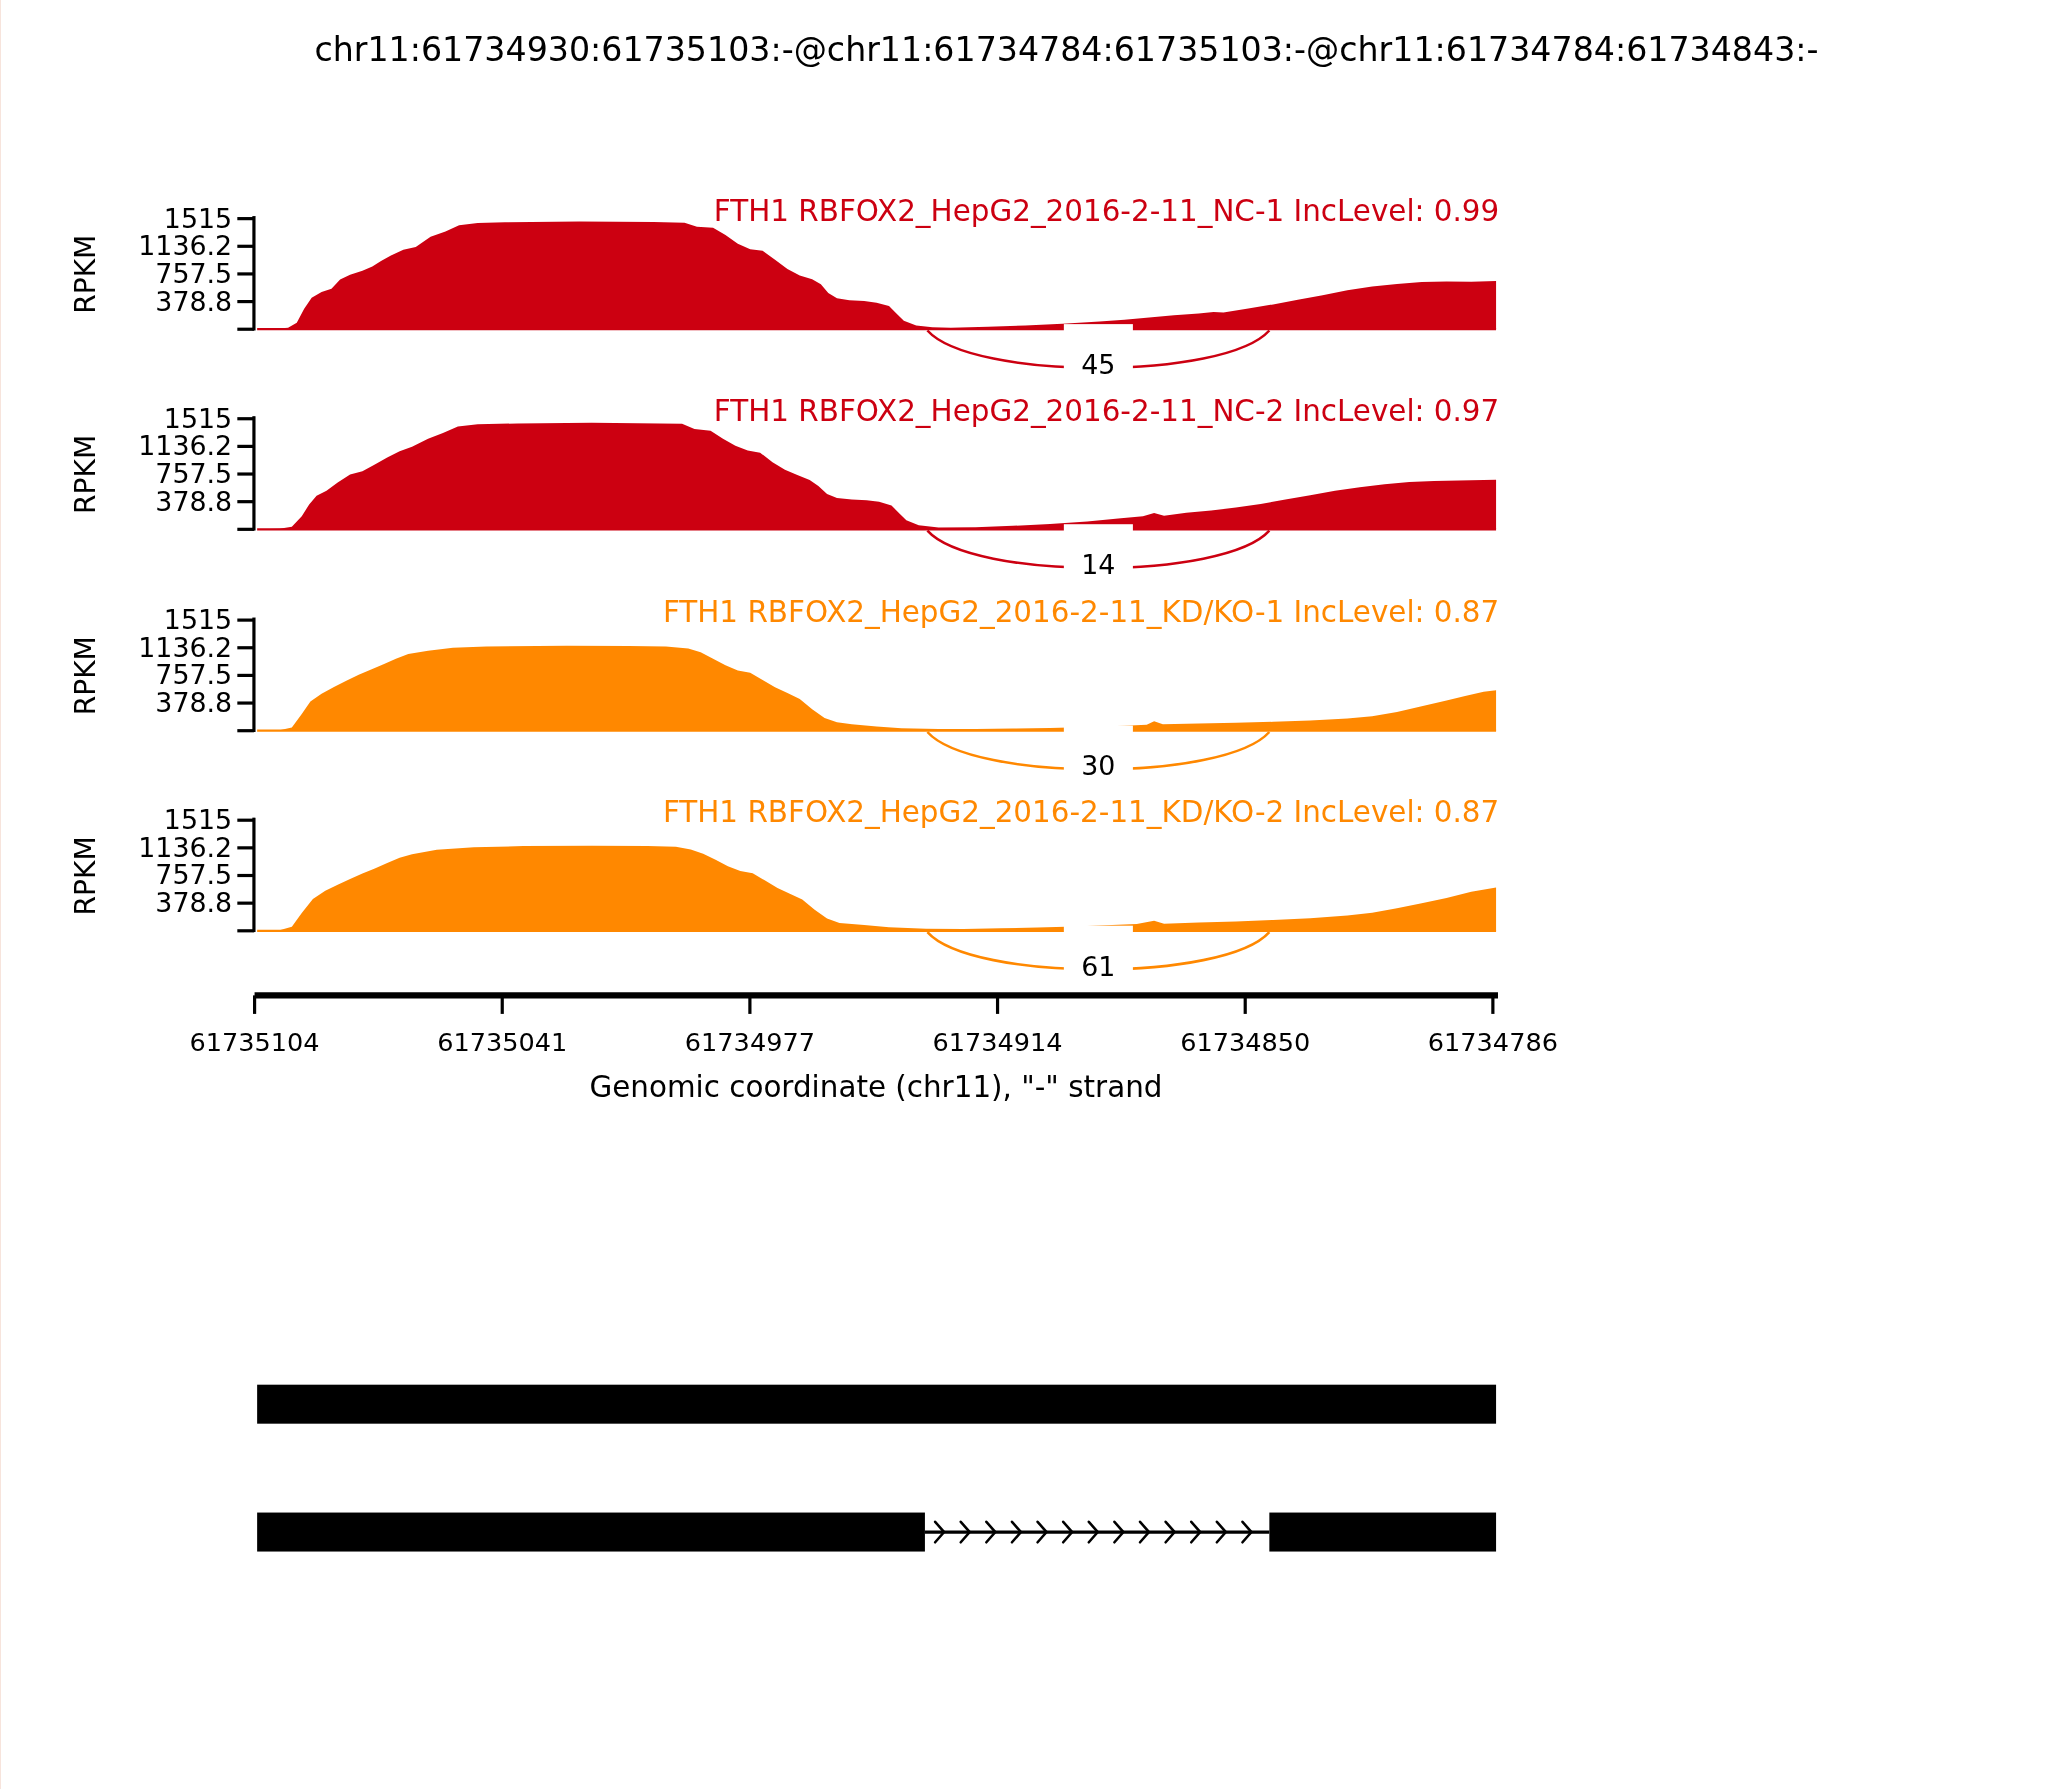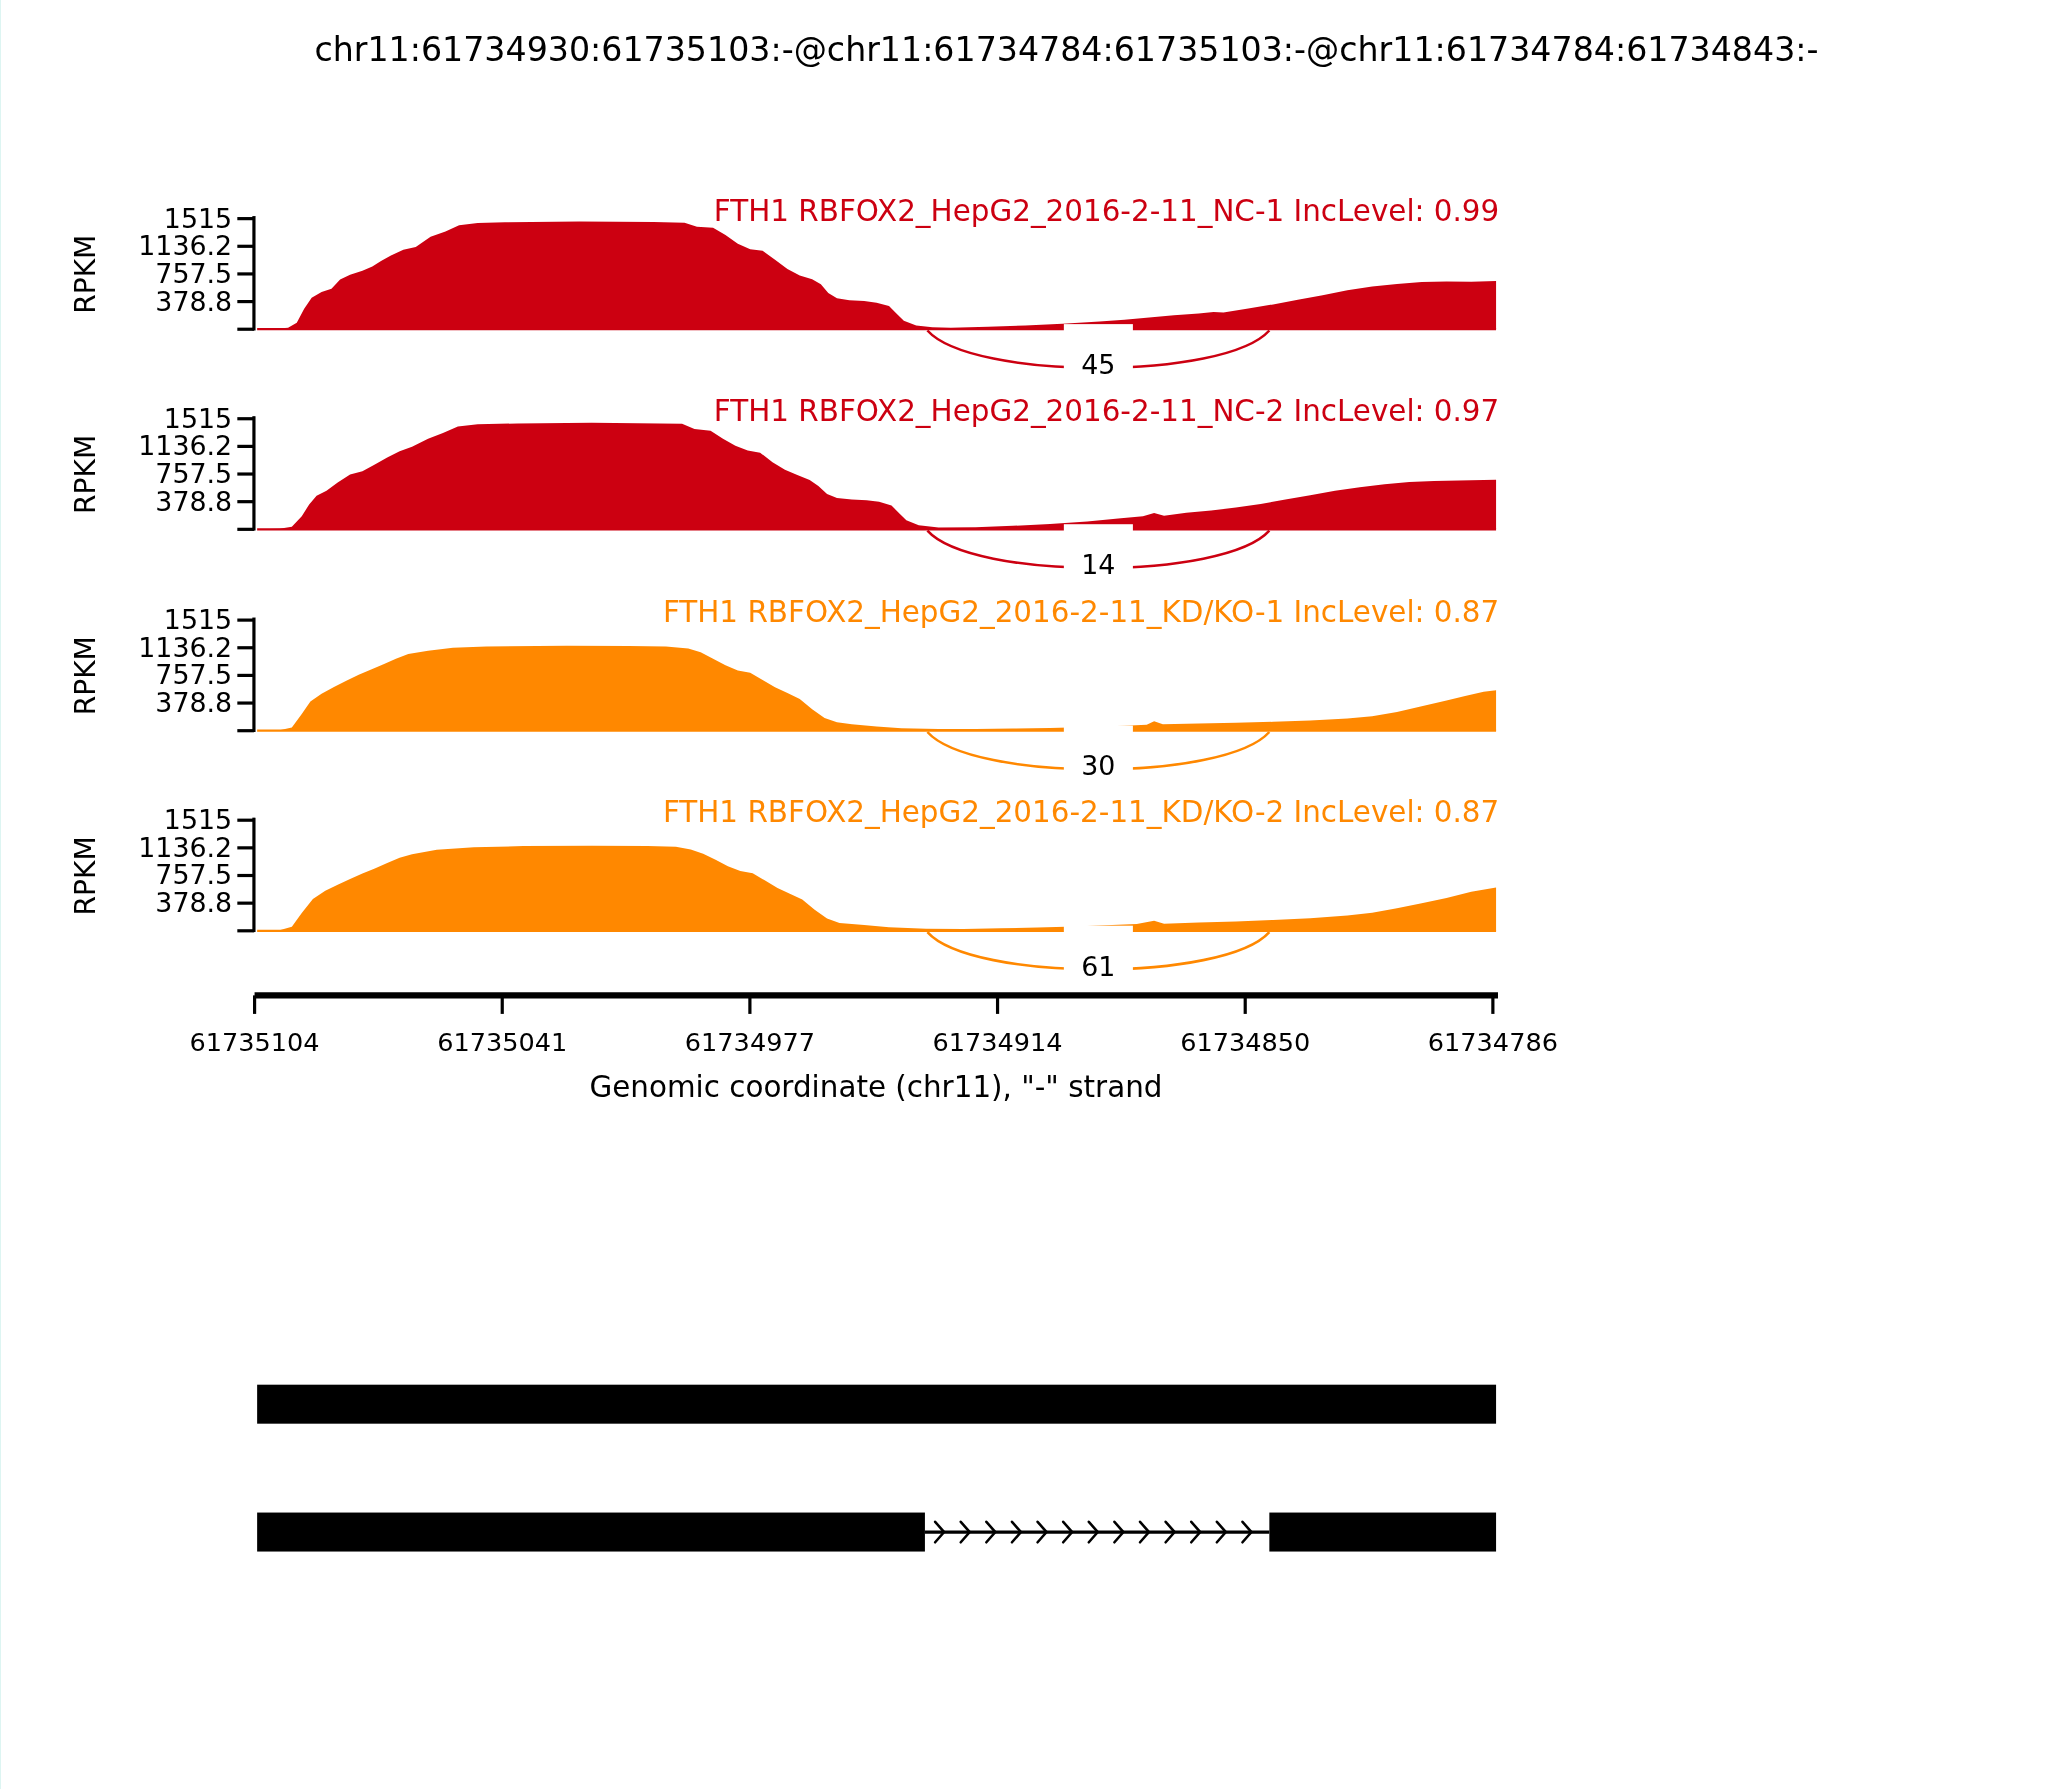--- a/index.html
+++ b/index.html
@@ -1,16 +1,16 @@
 <!DOCTYPE html>
 <html style="font-size:10.2px"><head>
 <meta charset="utf-8">
 <style>
   html,body{margin:0;padding:0;background:#ffffff;}
-  .figure{position:relative;width:2046px;height:1790px;background:#14b8a6;font-family:"DejaVu Sans",sans-serif;}
+  .figure{position:relative;width:2046px;height:1790px;background:#c2410c;font-family:"DejaVu Sans",sans-serif;}
   svg{display:block;}
   text{font-family:"DejaVu Sans",sans-serif;}
   .fig-title{font-size:52px;fill:#000000;}
   .axis-title{font-size:46px;fill:#000000;}
 </style>
 </head>
 <body>
 
 <div class="figure">
   <svg id="plot" width="2046" height="1790" viewBox="0 0 3200 2800">

